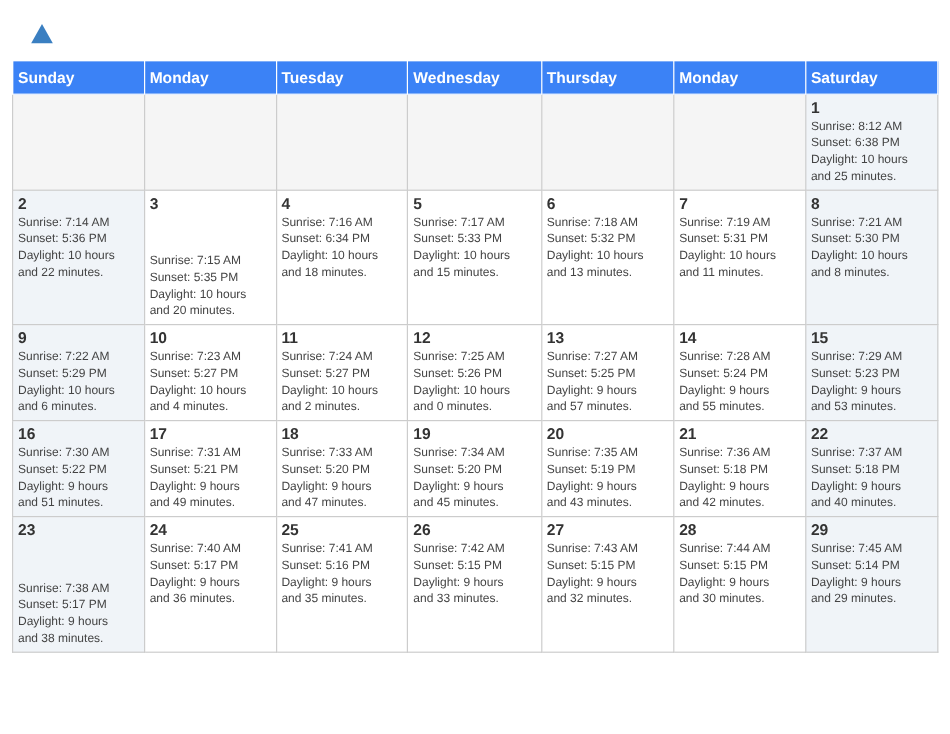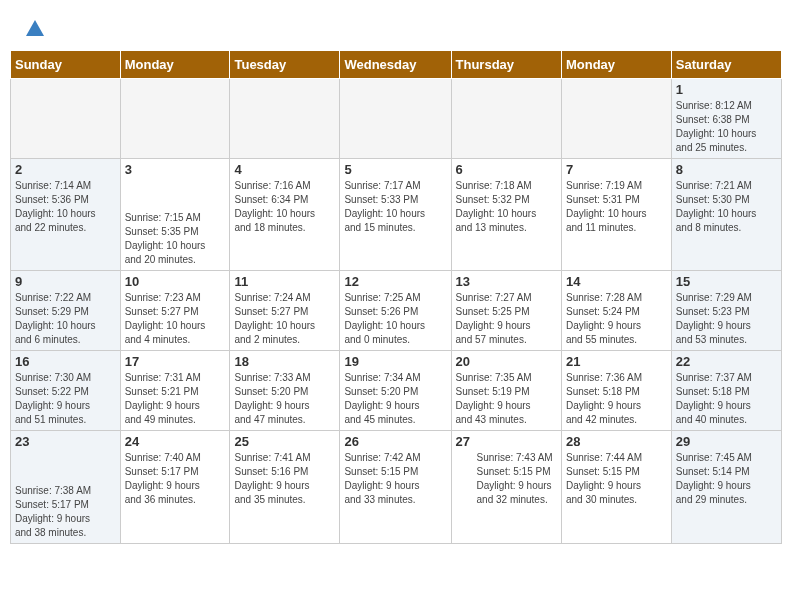--- a/index.html
+++ b/index.html
@@ -43,21 +43,21 @@
       font-size: 15px;
       font-weight: normal;
       color: #555;
     }
     .calendar {
       width: 100%;
       border-collapse: collapse;
       margin-top: 4px;
     }
     .calendar th {
-      background: #a16207;
+      background: #3b82f6;
       color: #fff;
       font-size: 13px;
       font-weight: bold;
       padding: 6px 4px;
       text-align: left;
       border: 1px solid #fff;
     }
     .calendar td {
       border: 1px solid #ccc;
       vertical-align: top;
@@ -313,21 +313,21 @@
         </td>
         <td>
           <span class="day-num">26</span>
           <div class="day-info" style="white-space: pre-line;">Sunrise: 7:42 AM
 Sunset: 5:15 PM
 Daylight: 9 hours
 and 33 minutes.</div>
         </td>
         <td>
           <span class="day-num">27</span>
-          <div class="day-info" style="white-space: pre-line; margin-left: 21px;">Sunrise: 7:43 AM
+          <div class="day-info" style="white-space: pre-line;">Sunrise: 7:43 AM
 Sunset: 5:15 PM
 Daylight: 9 hours
 and 32 minutes.</div>
         </td>
         <td>
           <span class="day-num">28</span>
           <div class="day-info" style="white-space: pre-line;">Sunrise: 7:44 AM
 Sunset: 5:15 PM
 Daylight: 9 hours
 and 30 minutes.</div>

